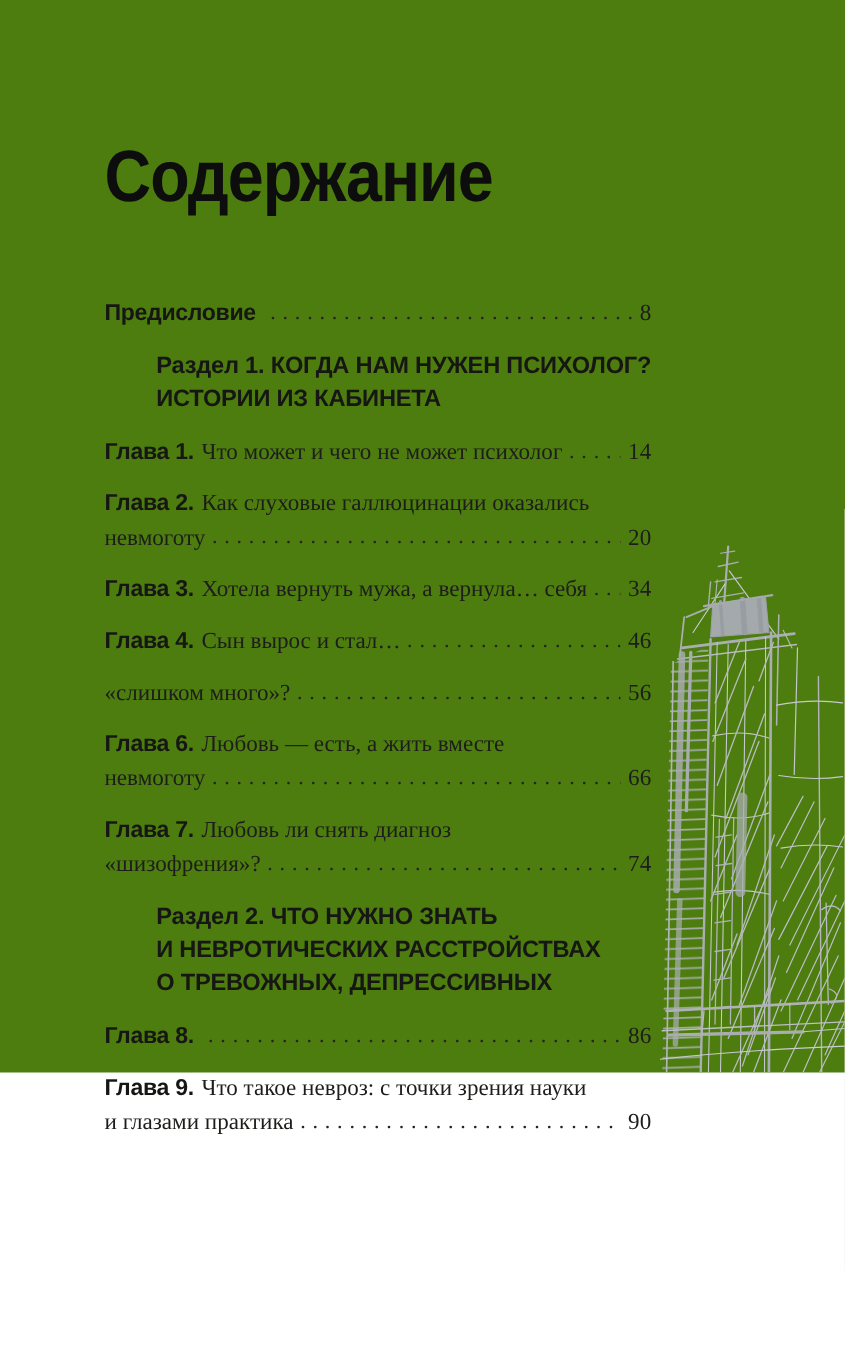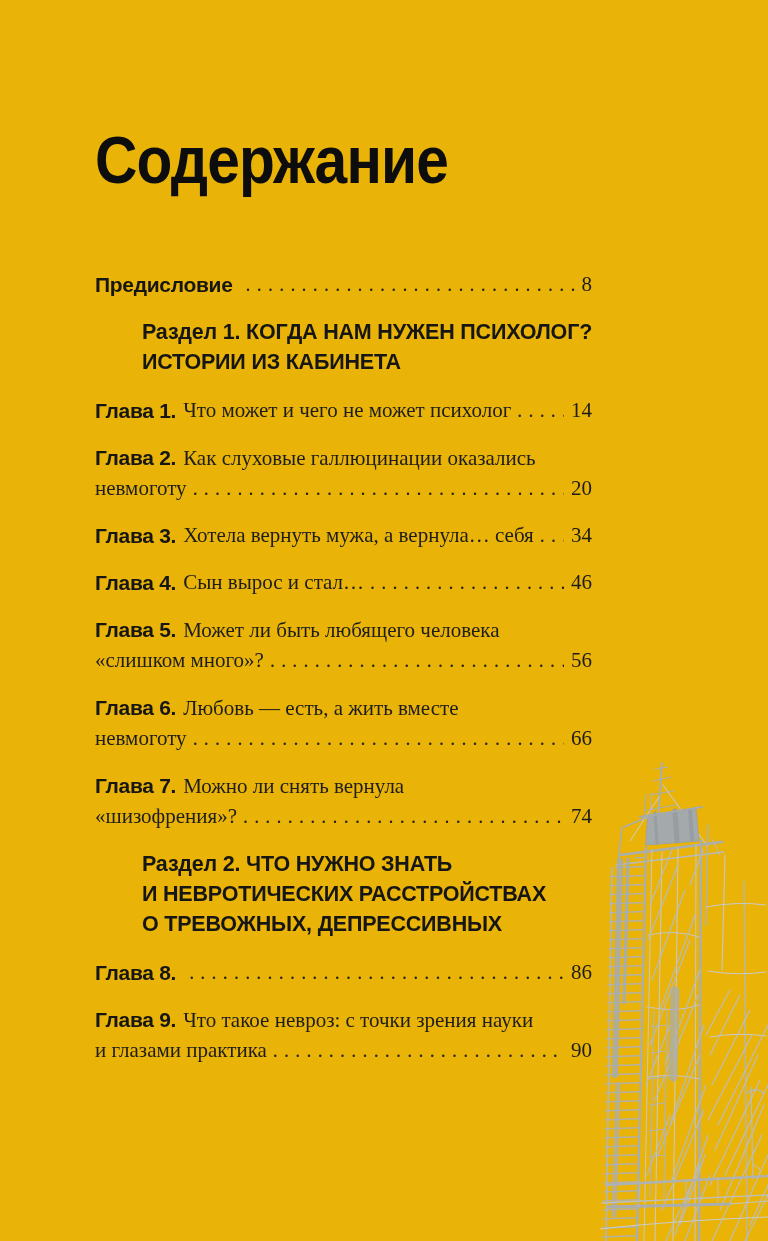--- a/index.html
+++ b/index.html
@@ -1,20 +1,20 @@
 <!DOCTYPE html>
 <html><head>
 <meta charset="utf-8">
 <style>
   html, body { margin:0; padding:0; background:#ffffff; }
   body {
     width:768px; height:1241px; position:relative; overflow:hidden;
     font-family:"Liberation Serif", serif; color:#1d1d1b;
   }
-  .page { position:relative; width:768px; height:1241px; background:#eab308; }
+  .page { position:relative; width:768px; height:975px; background:#4d7c0f; }
 
   .sketch { position:absolute; right:0; bottom:0; z-index:0; }
 
   .content { position:absolute; left:95px; top:0; width:497px; z-index:1; }
 
   .title {
     margin:126px 0 0 0;
     font-family:"Liberation Sans", sans-serif;
     font-weight:700; font-size:66px; line-height:68px;
     letter-spacing:-1px; color:#0d0d0d;
@@ -217,37 +217,36 @@
         </div>
         <div class="entry">
           <div class="row">
             <span class="lbl">Глава 4.</span>
             <span class="txt">Сын вырос и стал…</span>
             <span class="dots">. . . . . . . . . . . . . . . . . . . . . . . . . . . . . . . . . . . . . . . . . . . . . . . . . . . . . . . . . . . . . . . . . . . . . . . . . . . . . . . . </span>
             <span class="pg">46</span>
           </div>
         </div>
         <div class="entry">
-          <div class="line1"><span class="lbl">Глава 5.</span><span class="txt">Может ли быть любящего человека</span></div>
           <div class="row">
             <span class="txt">«слишком много»?</span>
             <span class="dots">. . . . . . . . . . . . . . . . . . . . . . . . . . . . . . . . . . . . . . . . . . . . . . . . . . . . . . . . . . . . . . . . . . . . . . . . . . . . . . . . </span>
             <span class="pg">56</span>
           </div>
         </div>
         <div class="entry">
           <div class="line1"><span class="lbl">Глава 6.</span><span class="txt">Любовь — есть, а жить вместе</span></div>
           <div class="row">
             <span class="txt">невмоготу</span>
             <span class="dots">. . . . . . . . . . . . . . . . . . . . . . . . . . . . . . . . . . . . . . . . . . . . . . . . . . . . . . . . . . . . . . . . . . . . . . . . . . . . . . . . </span>
             <span class="pg">66</span>
           </div>
         </div>
         <div class="entry">
-          <div class="line1"><span class="lbl">Глава 7.</span><span class="txt">Можно ли снять вернула</span></div>
+          <div class="line1"><span class="lbl">Глава 7.</span><span class="txt">Любовь ли снять диагноз</span></div>
           <div class="row">
             <span class="txt">«шизофрения»?</span>
             <span class="dots">. . . . . . . . . . . . . . . . . . . . . . . . . . . . . . . . . . . . . . . . . . . . . . . . . . . . . . . . . . . . . . . . . . . . . . . . . . . . . . . . </span>
             <span class="pg">74</span>
           </div>
         </div>
         <div class="section">
           <div class="s-line">Раздел 2. ЧТО НУЖНО ЗНАТЬ</div>
           <div class="s-line">И НЕВРОТИЧЕСКИХ РАССТРОЙСТВАХ</div>
           <div class="s-line">О ТРЕВОЖНЫХ, ДЕПРЕССИВНЫХ</div>

